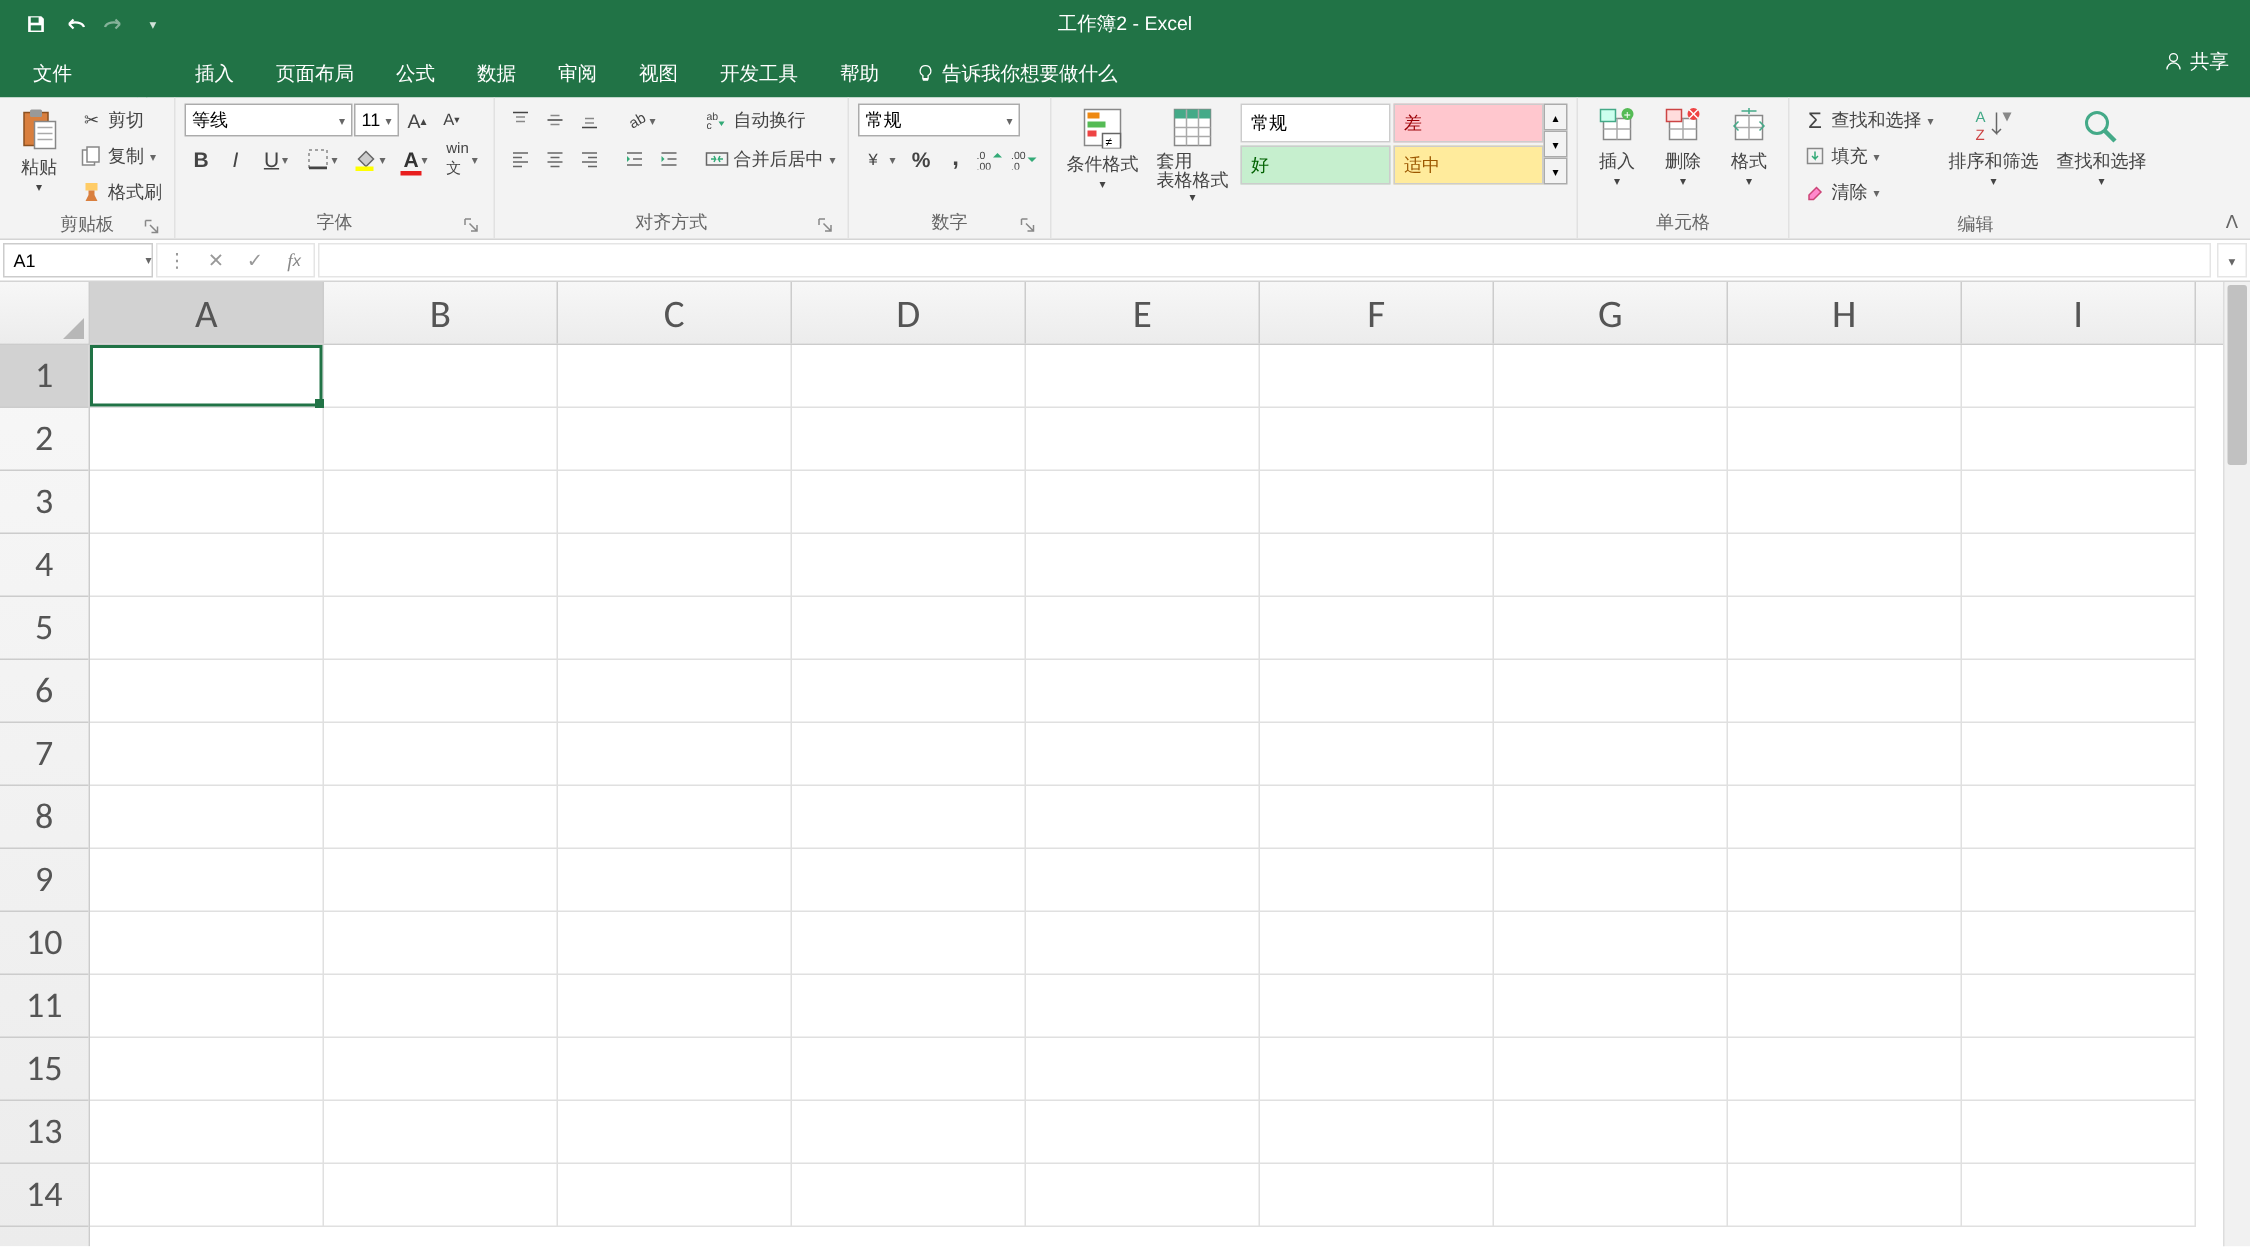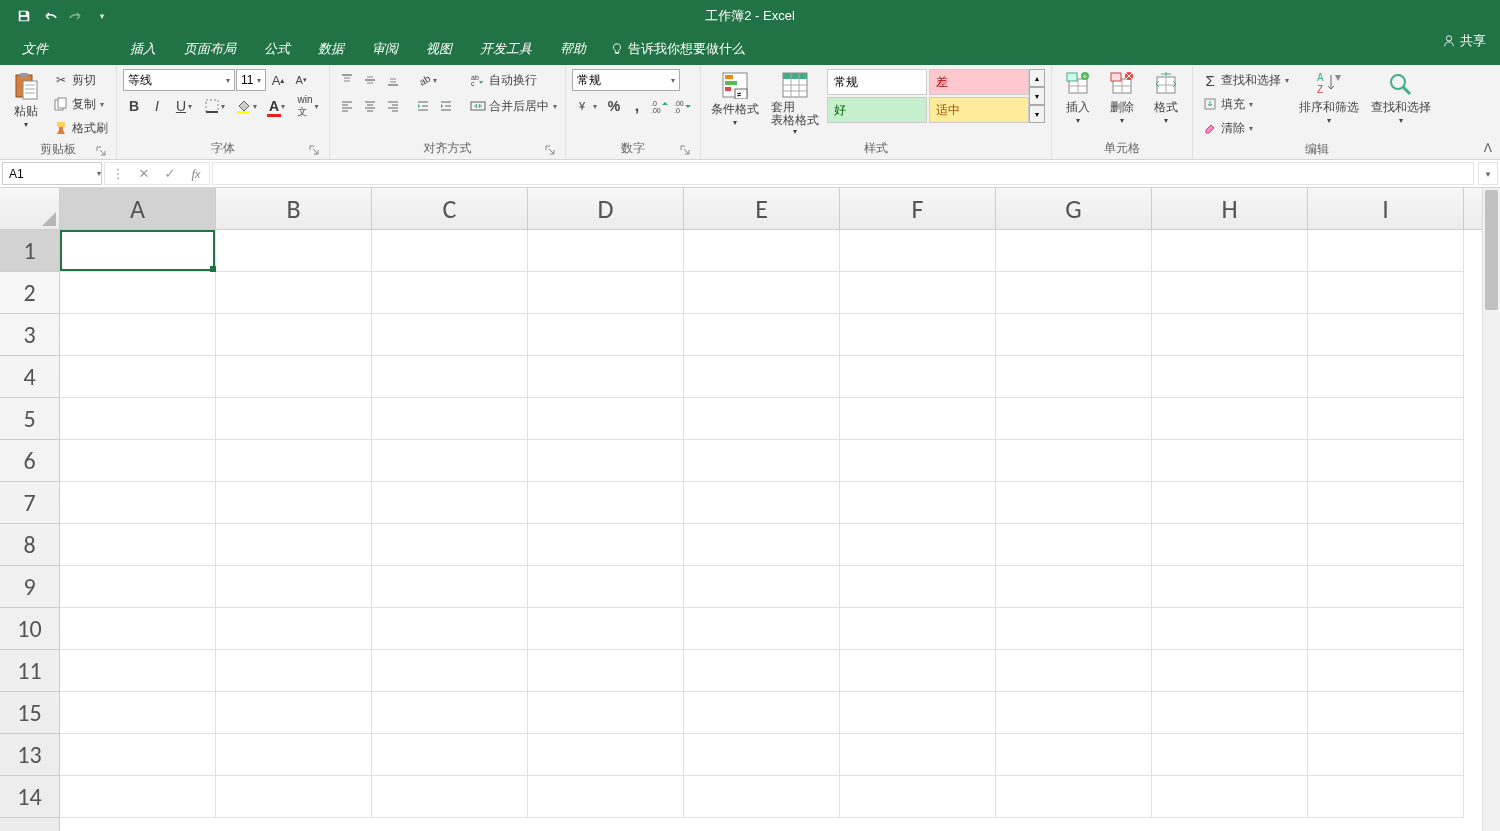--- a/index.html
+++ b/index.html
@@ -9,21 +9,21 @@
 .titlebar { height: 32px; background: #217346; display: flex; align-items: center; color: #fff; position: relative; }
 .qat { display: flex; align-items: center; gap: 6px; padding-left: 14px; }
 .qat-btn { width: 20px; height: 20px; display: flex; align-items: center; justify-content: center; cursor: pointer; font-size: 14px; }
 .title-center { position: absolute; left: 50%; transform: translateX(-50%); font-size: 13px; text-align: center; }
 .title-right { position: absolute; right: 0; display: flex; align-items: center; gap: 0; }
 .login-btn { background: #fff; color: #217346; padding: 2px 14px; font-size: 12px; margin-right: 18px; cursor: pointer; }
 .win-btn { width: 48px; height: 32px; display: flex; align-items: center; justify-content: center; cursor: pointer; }
 
 
 .tabbar { height: 33px; background: #217346; display: flex; align-items: stretch; padding-left: 8px; position: relative; }
-.tab { padding: 0 14px; display: flex; align-items: center; color: #fff; font-size: 13px; cursor: pointer; font-style: italic; }
+.tab { padding: 0 14px; display: flex; align-items: center; color: #fff; font-size: 13px; cursor: pointer; }
 .tab.active { background: #fff; color: #217346; margin-top: 39px; }
 .tellme { display: flex; align-items: center; color: #fff; font-size: 13px; gap: 4px; padding-left: 10px; }
 .share { position: absolute; right: 14px; display: flex; align-items: center; color: #fff; font-size: 13px; gap: 4px; }
 
 
 .ribbon { height: 95px; background: #f3f3f3; border-bottom: 1px solid #d4d4d4; display: flex; position: relative; }
 .rgroup { border-right: 1px solid #e1e1e1; padding: 4px 6px 0 6px; display: flex; flex-direction: column; }
 .rgroup-body { flex: 1; display: flex; align-items: flex-start; gap: 4px; }
 .rgroup-label { text-align: center; font-size: 12px; color: #666; padding: 2px 0; position: relative; }
 .dlg-launcher { position: absolute; right: 2px; bottom: 2px; width: 12px; height: 12px; cursor: pointer; }
@@ -442,21 +442,20 @@
             <div class="style-cell style-neutral">适中</div>
           </div>
         </div>
         <div class="gallery-scroll">
             <div>▴</div>
             <div>▾</div>
             <div>▾</div>
           </div>
       </div>
     </div>
-    <div class="rgroup-label"><span>样式</span></div>
   </div>
 
   <div class="rgroup">
     <div class="rgroup-body">
       <div class="big-btn">
           <div class="ico">
             <svg width="26" height="26" viewBox="0 0 26 26">
               <rect x="4" y="8" width="18" height="14" fill="#fff" stroke="#888"></rect>
               <line x1="4" y1="15" x2="22" y2="15" stroke="#aaa"></line>
               <line x1="13" y1="8" x2="13" y2="22" stroke="#aaa"></line>

